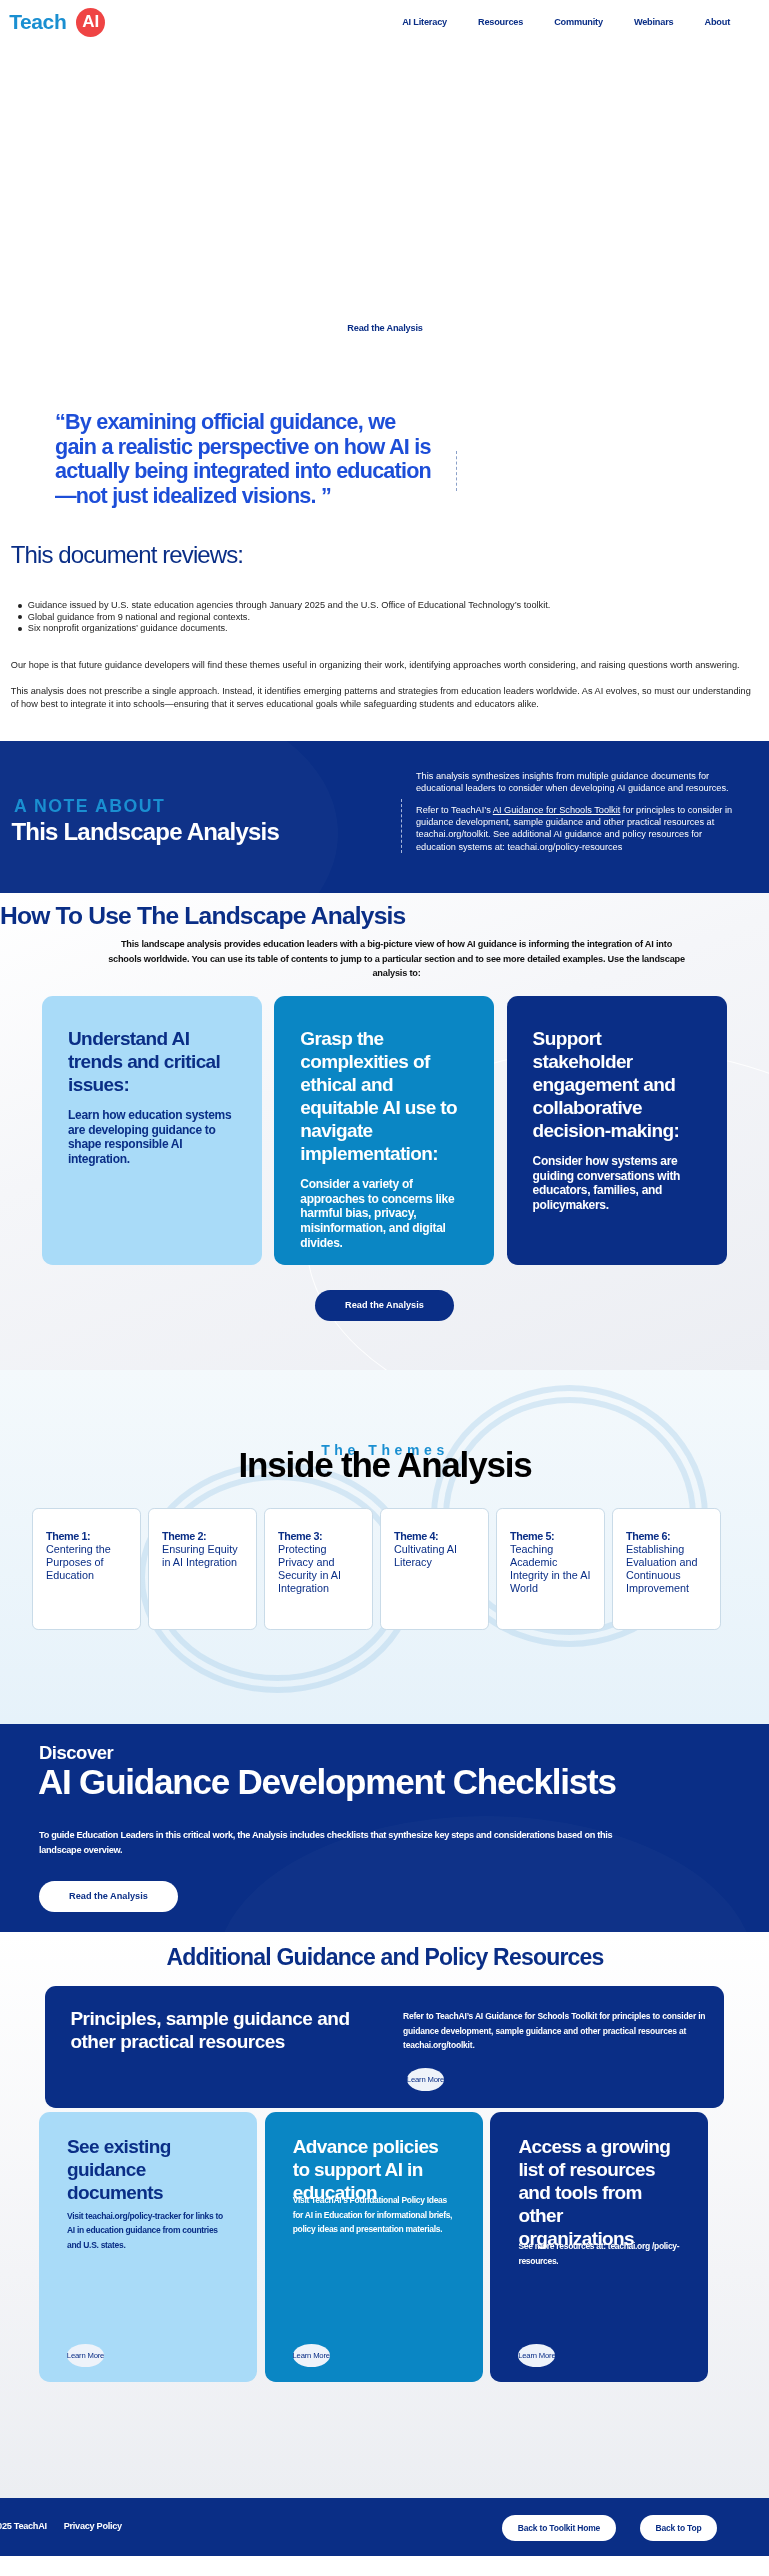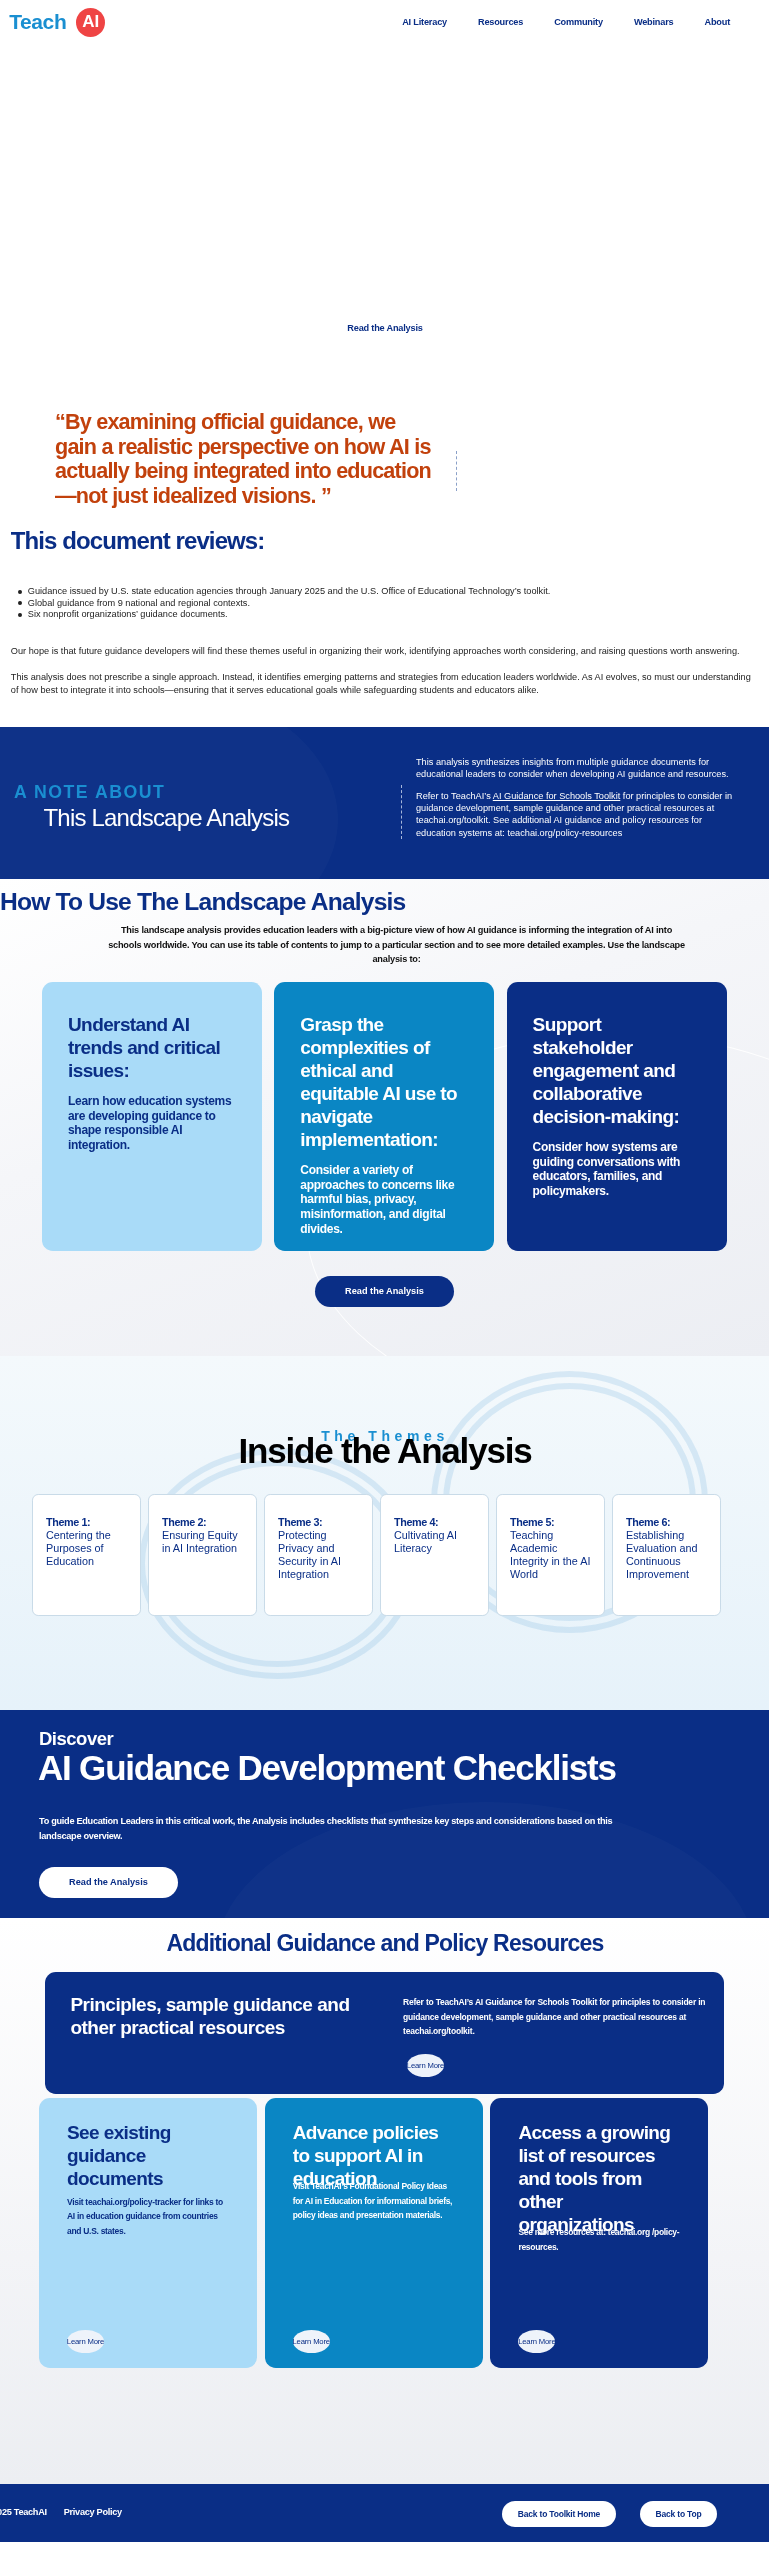--- a/index.html
+++ b/index.html
@@ -14,37 +14,37 @@
   .nav { position: absolute; right: 40px; top: 17px; display: flex; gap: 0; }
   .nav a { font-size: 9.2px; font-weight: 700; color: #0a2e86; text-decoration: none; margin-left: 31px; letter-spacing: -0.2px; }
 
   
   .hero { height: 262px; position: relative; }
   .hero-link { position: absolute; left: 0; right: 0; top: 276px; text-align: center; }
   .hero-link a { font-size: 9.2px; font-weight: 700; color: #0a2e86; text-decoration: none; letter-spacing: -0.2px; }
 
   
   .quote-section { position: relative; height: 216px; }
-  .quote { position: absolute; left: 55px; top: 100px; width: 385px; font-size: 21.6px; line-height: 24.6px; font-weight: 700; color: #c2410c; letter-spacing: -0.8px; }
+  .quote { position: absolute; left: 55px; top: 100px; width: 385px; font-size: 21.6px; line-height: 24.6px; font-weight: 700; color: #1d4ed8; letter-spacing: -0.8px; }
   .quote-divider { position: absolute; left: 456px; top: 141px; height: 40px; border-left: 0.8px dashed #8aa0c8; }
 
   
   .reviews { padding: 0 10.8px; }
-  .reviews h2 { font-size: 24px; font-weight: 700; color: #0a2e86; letter-spacing: -0.9px; margin-top: 1px; }
+  .reviews h2 { font-size: 24px; font-weight: 400; color: #0a2e86; letter-spacing: -0.9px; margin-top: 15px; }
   .reviews ul { list-style: none; margin-top: 31px; }
   .reviews li { font-size: 9.2px; line-height: 11.5px; color: #222; padding-left: 17px; position: relative; }
   .reviews li::before { content: ""; position: absolute; left: 7.7px; top: 3.8px; width: 3.8px; height: 3.8px; border-radius: 50%; background: #222; }
   .reviews p { font-size: 9.2px; line-height: 12.3px; color: #222; margin-top: 24.6px; }
   .reviews p + p { margin-top: 14px; }
 
   
   .note { margin-top: 31px; height: 152px; background: #0a2e86; position: relative; overflow: hidden; }
   .note::before { content: ""; position: absolute; left: -62px; top: -46px; width: 400px; height: 277px; border-radius: 50%; background: rgba(255,255,255,0.025); }
   .note-kicker { position: absolute; left: 14px; top: 55px; font-size: 17.7px; font-weight: 700; color: #1a8fd1; letter-spacing: 1.5px; }
-  .note-title { position: absolute; left: 11.5px; top: 77px; font-size: 24px; font-weight: 400; color: #fff; letter-spacing: -0.8px; margin-left: 32px; }
+  .note-title { position: absolute; left: 11.5px; top: 77px; font-size: 24px; font-weight: 700; color: #fff; letter-spacing: -0.8px; }
   .note-divider { position: absolute; left: 401px; top: 58px; height: 54px; border-left: 0.8px dashed #a7b6da; }
   .note-body { position: absolute; left: 416px; top: 29px; width: 323px; font-size: 9.2px; line-height: 12.3px; color: #fff; }
   .note-body p + p { margin-top: 9.2px; }
   .note-body .u { text-decoration: underline; }
 
   
   .howto { position: relative; height: 477px; background: linear-gradient(160deg, #ffffff 0%, #f5f6f9 40%, #eceef3 100%); overflow: hidden; }
   .howto::after { content: ""; position: absolute; right: -154px; top: 154px; width: 616px; height: 385px; border-radius: 50%; border: 1.5px solid rgba(255,255,255,0.9); }
   .howto h2 { position: absolute; left: 0; right: 0; top: 9.2px; font-size: 24.6px; font-weight: 700; color: #0a2e86; letter-spacing: -0.8px; }
   .howto-intro { position: absolute; left: 108px; right: 85px; top: 44px; text-align: center; font-size: 9.2px; line-height: 14.6px; font-weight: 700; color: #111; letter-spacing: -0.2px; }

